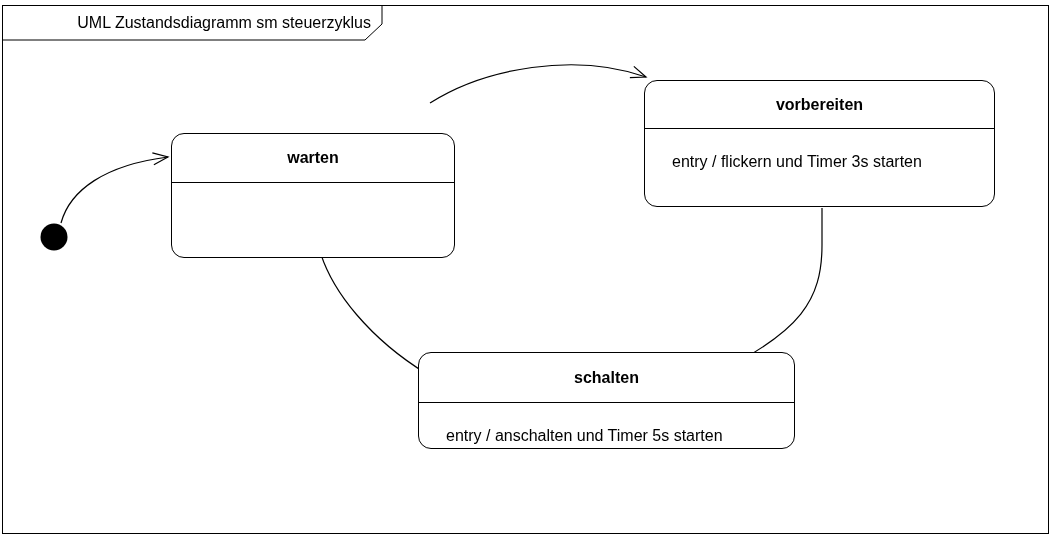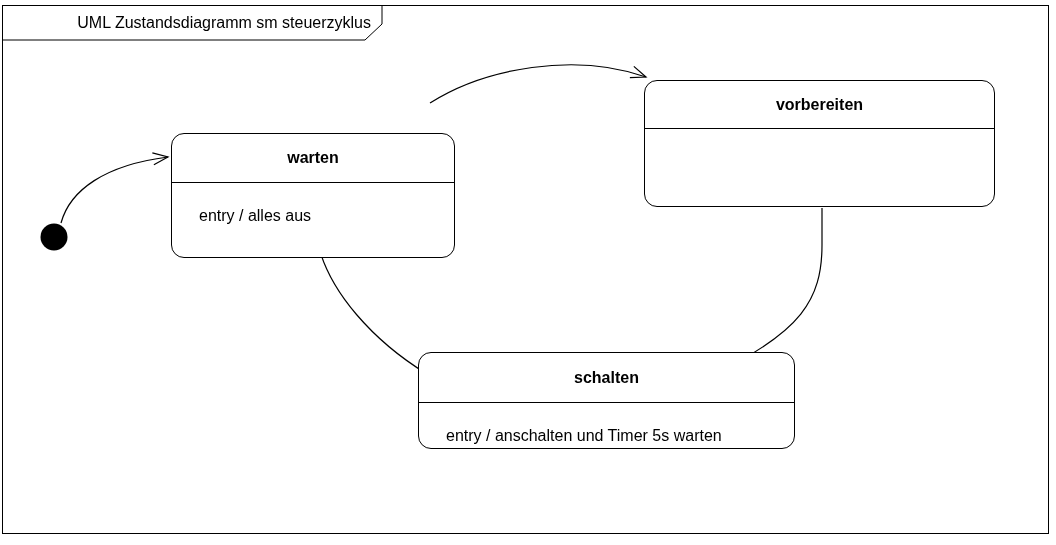--- a/index.html
+++ b/index.html
@@ -58,23 +58,23 @@
 
   <path d="M 822 208 L 822 245 C 822 300, 800 332, 718 372" fill="none" stroke="#000" stroke-width="1.2" marker-end="url(#arrowOpen)"></path>
 
   <path d="M 427 374 C 378 344, 325 292, 316 234" fill="none" stroke="#000" stroke-width="1.2" marker-end="url(#arrowOpen)"></path>
 </svg>
 
 <div class="frame-title">UML Zustandsdiagramm sm steuerzyklus</div>
 
 <div class="state" id="state-warten">
   <div class="state-title">warten</div>
-  <div class="state-body">entry / alles aus</div>
 </div>
 
 <div class="state" id="state-vorbereiten">
   <div class="state-title">vorbereiten</div>
+  <div class="state-body">entry / flickern und Timer 3s starten</div>
 </div>
 
 <div class="state" id="state-schalten">
   <div class="state-title">schalten</div>
-  <div class="state-body">entry / anschalten und Timer 5s warten</div>
+  <div class="state-body">entry / anschalten und Timer 5s starten</div>
 </div>
 
 </body></html>

